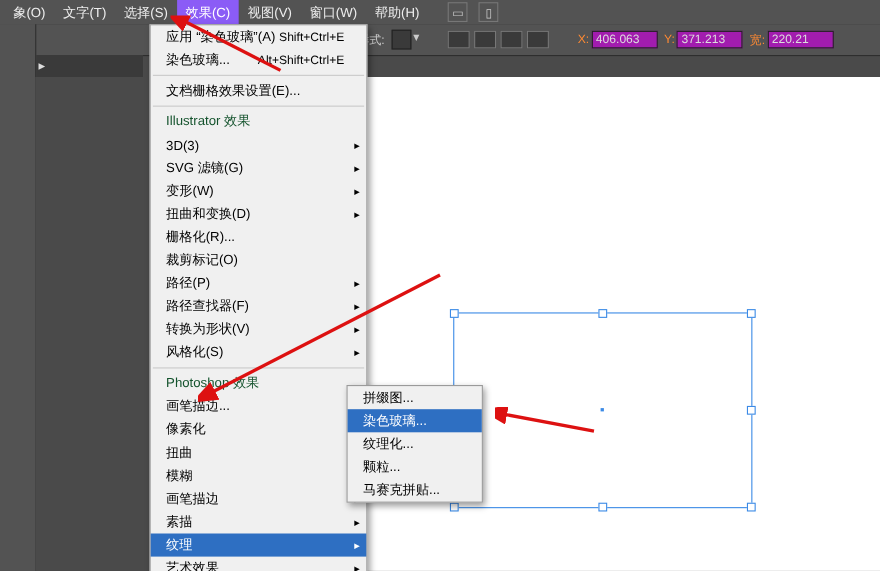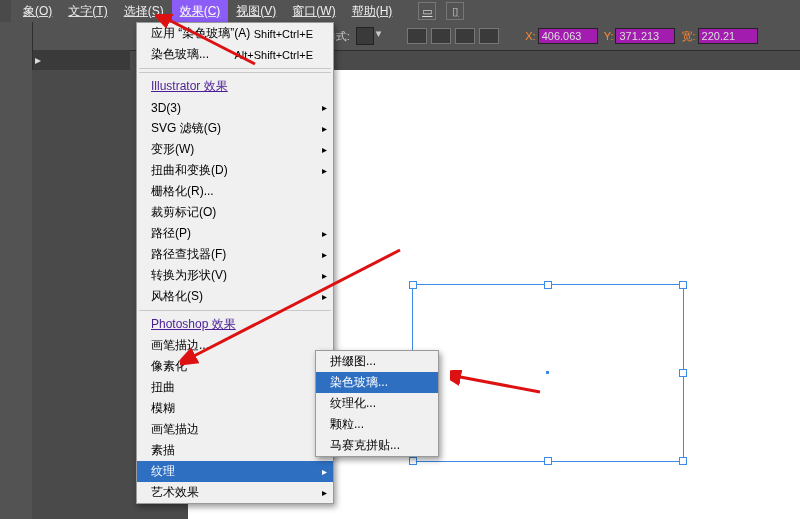--- a/index.html
+++ b/index.html
@@ -1,21 +1,21 @@
 <!DOCTYPE html>
 <html><head>
 <meta charset="utf-8">
 <style>
   html,body{margin:0;padding:0;width:800px;height:519px;overflow:hidden;
     font-family:"Microsoft YaHei","SimSun",Arial,sans-serif;font-size:12px;
     background:#4a4a4a;color:#ddd;user-select:none;}
   
-  #menubar{position:absolute;left:11px;top:0;right:0;height:22px;
+  #menubar{position:absolute;left:0;top:0;right:0;height:22px;
     background:#535353;border-bottom:1px solid #2e2e2e;display:flex;
-    align-items:center;padding-left:4px;gap:0;text-decoration:underline;}
+    align-items:center;padding-left:4px;gap:0;}
   .mi{padding:3px 8px;color:#eee;cursor:default;}
   .mi.open{background:#8b5cf6;color:#fff;}
   #menubar .toolicons{margin-left:18px;display:flex;gap:10px;align-items:center;}
   .ticon{width:16px;height:16px;border:1px solid #777;display:flex;
     align-items:center;justify-content:center;color:#ccc;font-size:11px;}
   
   #optbar{position:absolute;left:0;top:22px;right:0;height:28px;
     background:#535353;border-bottom:1px solid #2e2e2e;display:flex;
     align-items:center;padding:0 6px;gap:6px;color:#ccc;font-size:11px;}
   .optlbl{color:#ff8a33;}
@@ -50,21 +50,21 @@
   .hd.mr{right:-4px;top:calc(50% - 4px)}.hd.bl{left:-4px;bottom:-4px}
   .hd.bc{left:calc(50% - 4px);bottom:-4px}.hd.br{right:-4px;bottom:-4px}
   .hd.ctr{left:calc(50% - 2px);top:calc(50% - 2px);width:3px;height:3px;
     background:#3b8ae6;border:none;}
   
   #menu1{position:absolute;left:136px;top:22px;width:196px;
     background:#f0f0f0;border:1px solid #9a9a9a;box-shadow:2px 3px 6px rgba(0,0,0,.4);
     color:#000;font-size:12px;}
   .mrow{position:relative;display:flex;align-items:center;height:21px;
     padding:0 20px 0 14px;white-space:nowrap;}
-  .mrow.disabled{color:#4c1d95;text-decoration:underline;}
+  .mrow.disabled{color:#14532d;}
   .mrow.hover{background:#2e6fc2;color:#fff;}
   .mrow .sc{margin-left:auto;font-size:11px;}
   .mrow .arw{position:absolute;right:6px;top:5px;font-size:10px;}
   .msep{height:1px;background:#c9c9c9;margin:3px 2px;}
   
   #menu2{position:absolute;left:315px;top:350px;width:122px;
     background:#f0f0f0;border:1px solid #9a9a9a;box-shadow:2px 3px 6px rgba(0,0,0,.4);
     color:#000;font-size:12px;}
   #menu2 .mrow{padding:0 18px 0 14px;}
   
@@ -147,20 +147,23 @@
 <div id="menu1">
   <div class="mrow">
     <span>应用  “染色玻璃”(A)</span>
     <span class="sc">Shift+Ctrl+E</span>
     </div>
   <div class="mrow">
     <span>染色玻璃...</span>
     <span class="sc">Alt+Shift+Ctrl+E</span>
     </div>
   <div class="msep"></div>
+  <div class="mrow">
+    <span>文档栅格效果设置(E)...</span>
+    </div>
   <div class="msep"></div>
   <div class="mrow disabled">
     <span>Illustrator 效果</span>
     </div>
   <div class="mrow">
     <span>3D(3)</span>
       <span class="arw">▸</span>
     </div>
   <div class="mrow">
     <span>SVG 滤镜(G)</span>

